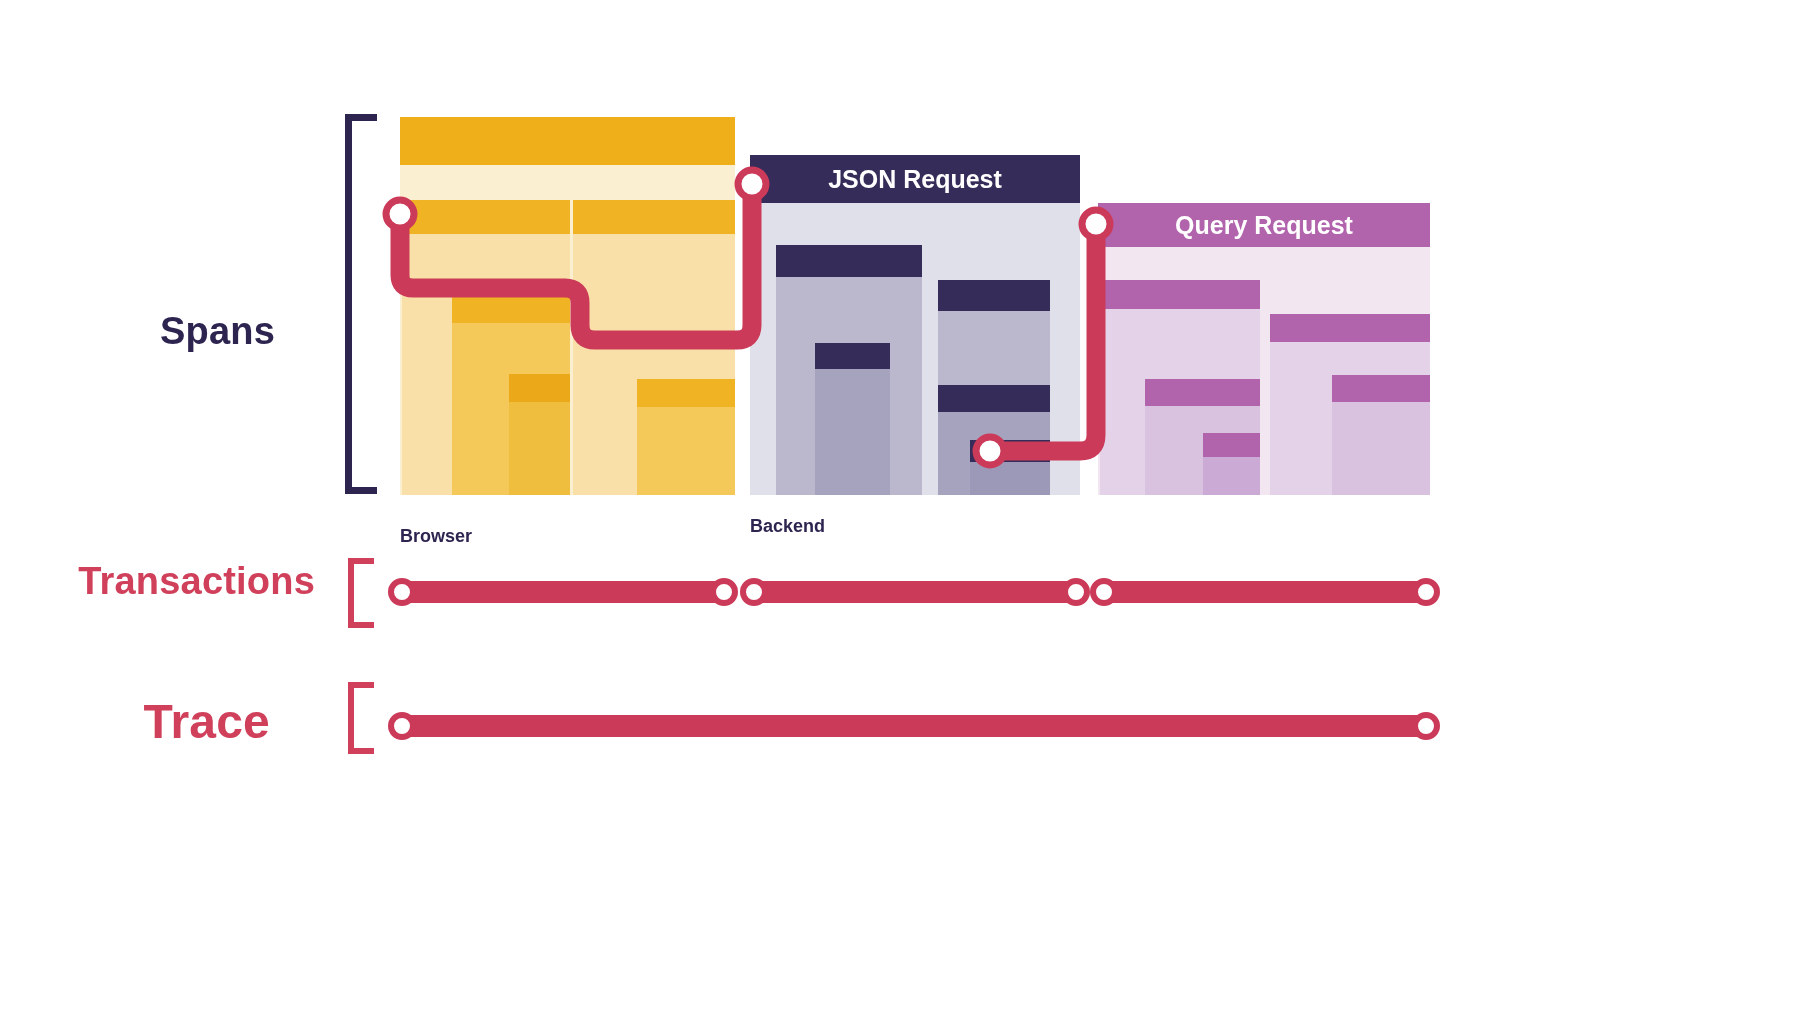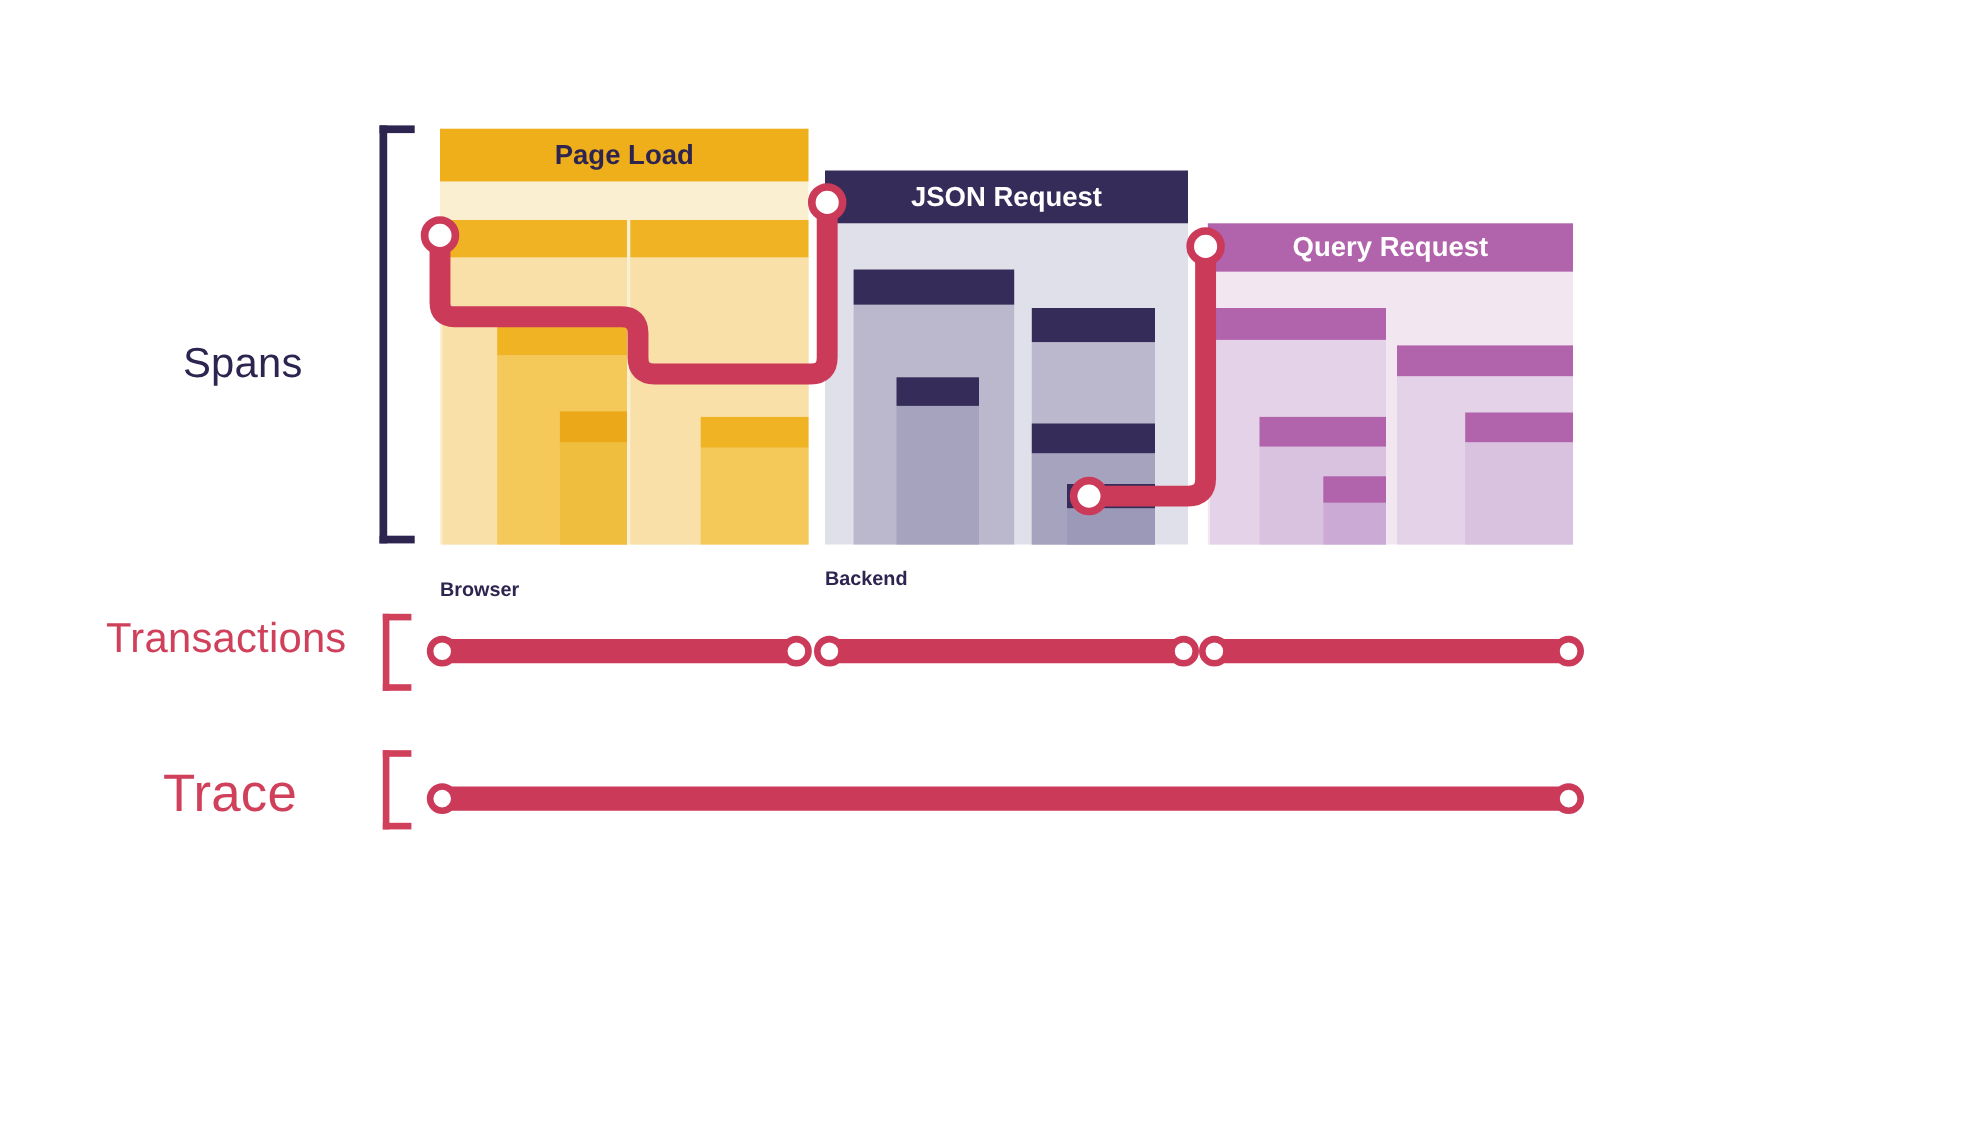--- a/index.html
+++ b/index.html
@@ -4,21 +4,21 @@
 <style>
   html,body{margin:0;padding:0;background:#ffffff;}
   body{width:1800px;height:1031px;font-family:"Liberation Sans",sans-serif;overflow:hidden;}
   #stage{position:relative;width:1800px;height:1031px;background:#fff;}
 
   
   .abs{position:absolute;}
 
   
   .rowlabel{
-    position:absolute;font-weight:normal;letter-spacing:.2px;
+    position:absolute;font-weight:bold;letter-spacing:.2px;
     white-space:nowrap;text-align:center;
   }
   .lbl-spans{color:#2E2450;font-size:38px;right:1525px;top:310px;}
   .lbl-tx{color:#D0405B;font-size:38px;right:1485px;top:560px;}
   .lbl-trace{color:#D0405B;font-size:48px;right:1530px;top:694px;}
 
   
   .bracket{position:absolute;box-sizing:border-box;}
   .bracket-spans{left:345px;top:114px;width:32px;height:380px;
       border-left:7px solid #2E2450;border-top:7px solid #2E2450;border-bottom:7px solid #2E2450;}
@@ -53,22 +53,20 @@
   <div class="rowlabel lbl-tx">Transactions</div>
   <div class="rowlabel lbl-trace">Trace</div>
 
   <div class="bracket bracket-spans"></div>
   <div class="bracket bracket-tx"></div>
   <div class="bracket bracket-trace"></div>
 
   <div class="spanbar" style="left:400px;top:117px;width:335px;height:378px;">
     <div class="body" style="top:48px;bottom:0;background:#FBEFD2;"></div>
     <div class="cap" style="height:48px;background:#EFAF1B;"></div>
-    <div class="abs" style="left:0;right:0;top:0;height:48px;line-height:48px;text-align:center;
-                font-weight:bold;font-size:25px;color:#2E2450;">Page Load</div>
   </div>
 
   <div class="spanbar" style="left:402px;top:200px;width:168px;height:295px;">
     <div class="body" style="top:34px;bottom:0;background:#F8E0A8;"></div>
     <div class="cap" style="height:34px;background:#F0B323;"></div>
   </div>
 
   <div class="spanbar" style="left:452px;top:291px;width:118px;height:204px;">
     <div class="body" style="top:32px;bottom:0;background:#F5C85A;"></div>
     <div class="cap" style="height:32px;background:#F0B323;"></div>

